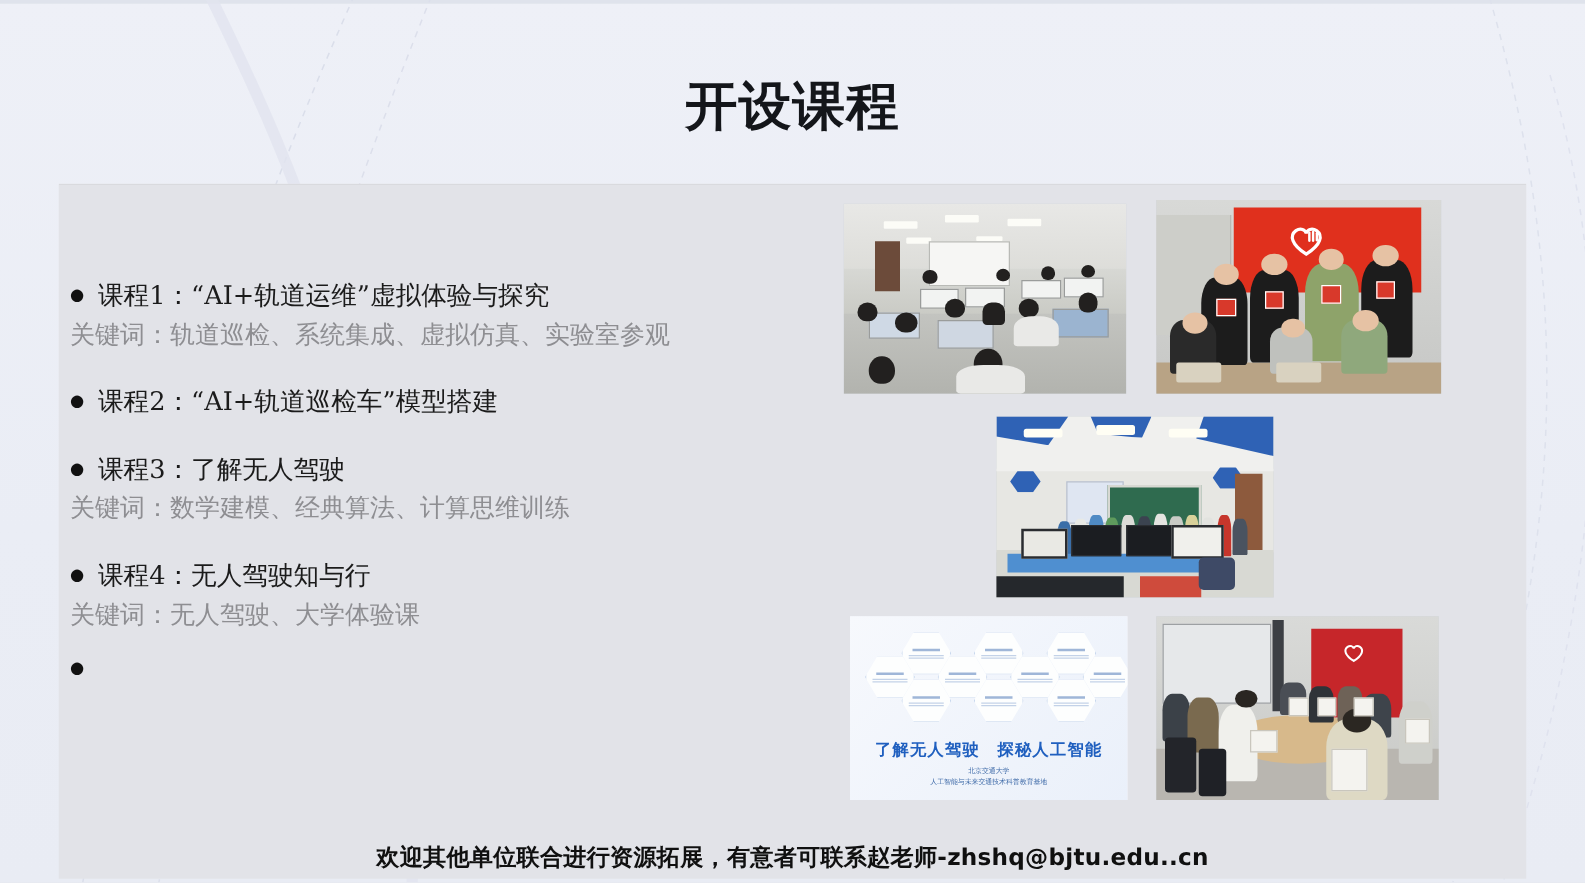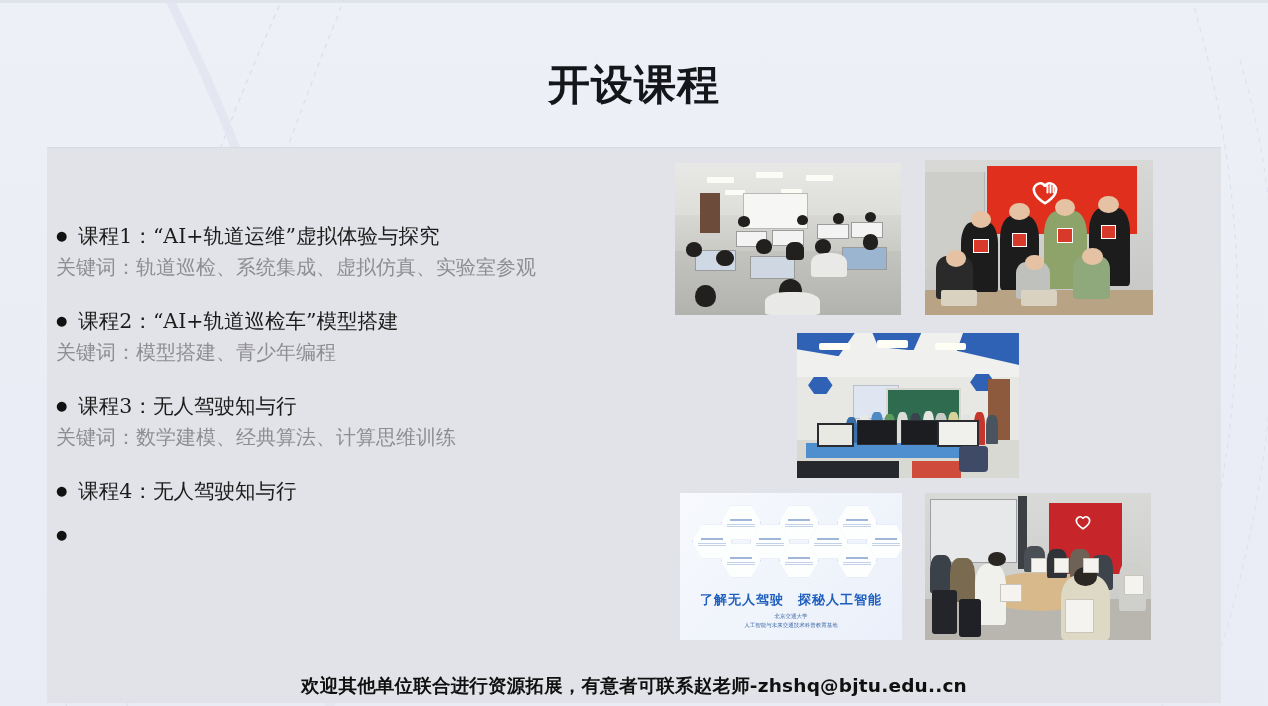--- a/index.html
+++ b/index.html
@@ -248,36 +248,36 @@
         <span>课程1：“AI+轨道运维”虚拟体验与探究</span>
       </div>
       <div class="course-keywords">关键词：轨道巡检、系统集成、虚拟仿真、实验室参观</div>
     </div>
 
     <div class="course-block">
       <div class="course-title">
         <span class="bullet">●</span>
         <span>课程2：“AI+轨道巡检车”模型搭建</span>
       </div>
-      <div class="course-keywords">关键词：模型搭建、青少年编程</div>
     </div>
 
     <div class="course-block">
       <div class="course-title">
         <span class="bullet">●</span>
-        <span>课程3：无人驾驶知与行</span>
+        <span>课程3：了解无人驾驶</span>
       </div>
       <div class="course-keywords">关键词：数学建模、经典算法、计算思维训练</div>
     </div>
 
     <div class="course-block">
       <div class="course-title">
         <span class="bullet">●</span>
         <span>课程4：无人驾驶知与行</span>
       </div>
+      <div class="course-keywords">关键词：无人驾驶、大学体验课</div>
     </div>
 
     <div class="course-block">
       <div class="course-title">
         <span class="bullet">●</span>
       </div>
     </div>
 
   </div>
 

